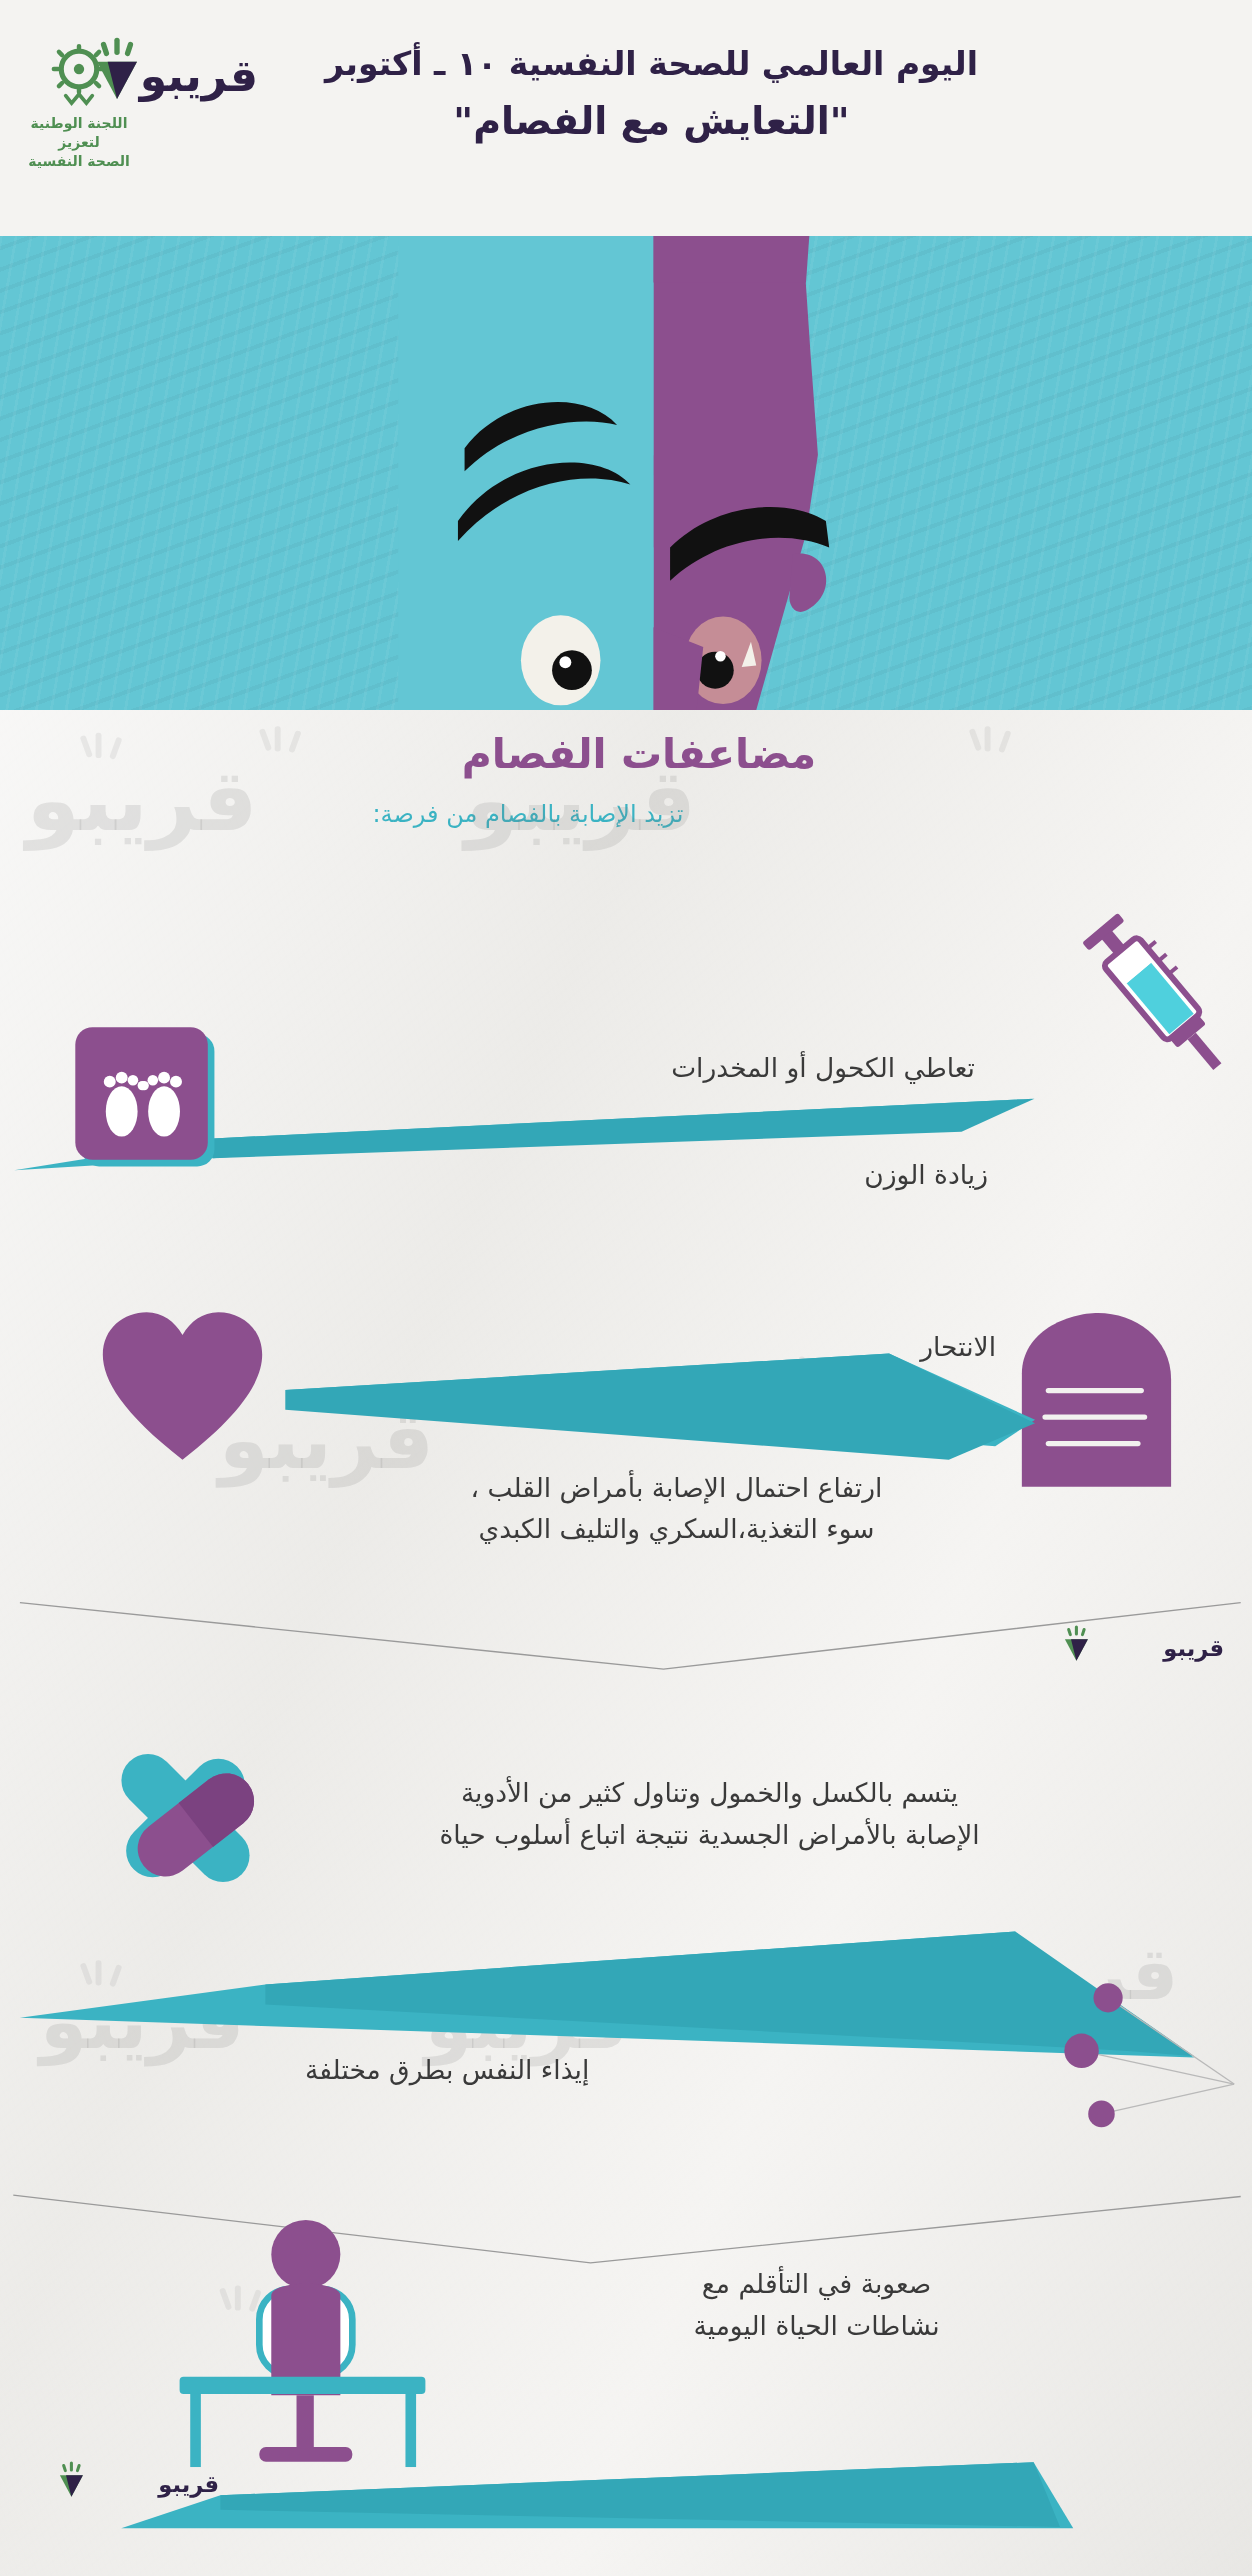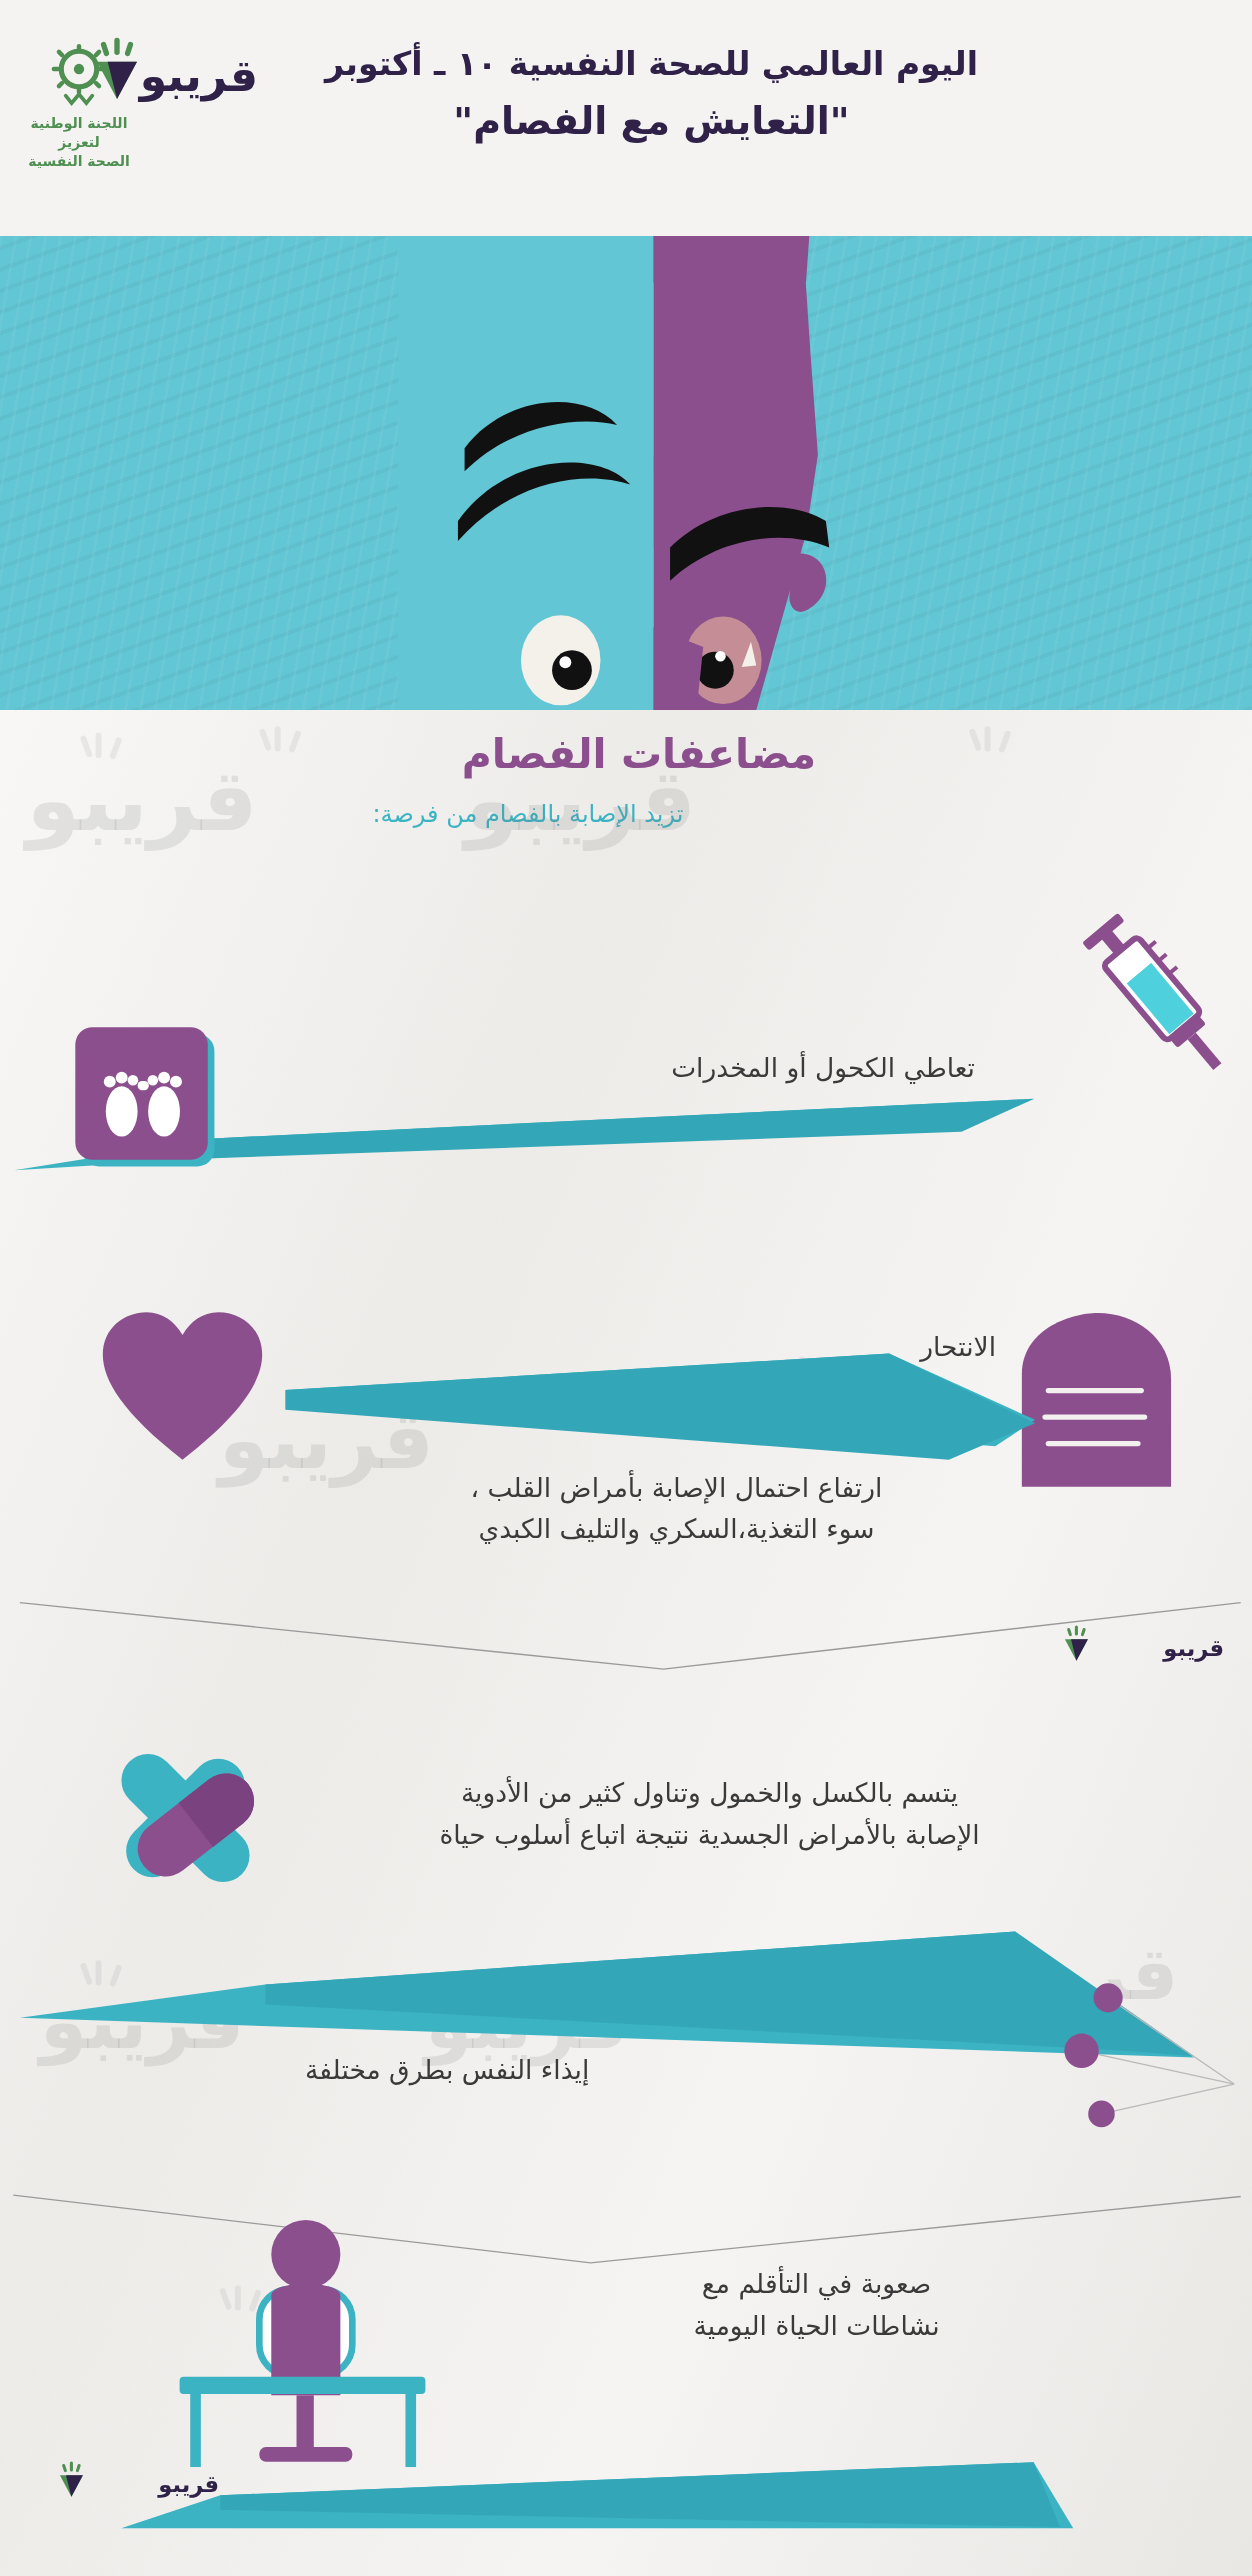--- a/index.html
+++ b/index.html
@@ -282,20 +282,21 @@
           <circle cx="109" cy="96" r="7"></circle>
         <ellipse cx="142" cy="135" rx="24" ry="38"></ellipse>
         <circle cx="160" cy="90" r="9"></circle>
           <circle cx="142" cy="84" r="9"></circle>
         <circle cx="125" cy="88" r="8"></circle>
           <circle cx="112" cy="96" r="7"></circle>
       </g>
     </svg>
   </div>
 
+  <div class="body-text" style="top:1155px; left:358px; width:630px; text-align:right;">زيادة الوزن</div>
 
   <div class="icon-box" style="top:1301px; left:982px; width:219px; height:199px;">
     <svg viewBox="0 0 330 300" width="219" height="199">
       <path d="M60 280 L60 110 C60 45 130 18 175 18 C230 18 285 55 285 118 L285 280 Z" fill="#8c4f8e"></path>
       <g stroke="#f2f1ef" stroke-width="8" stroke-linecap="round">
         <line x1="100" y1="135" x2="240" y2="135"></line>
         <line x1="95" y1="175" x2="245" y2="175"></line>
         <line x1="100" y1="215" x2="235" y2="215"></line>
       </g>
     </svg>

